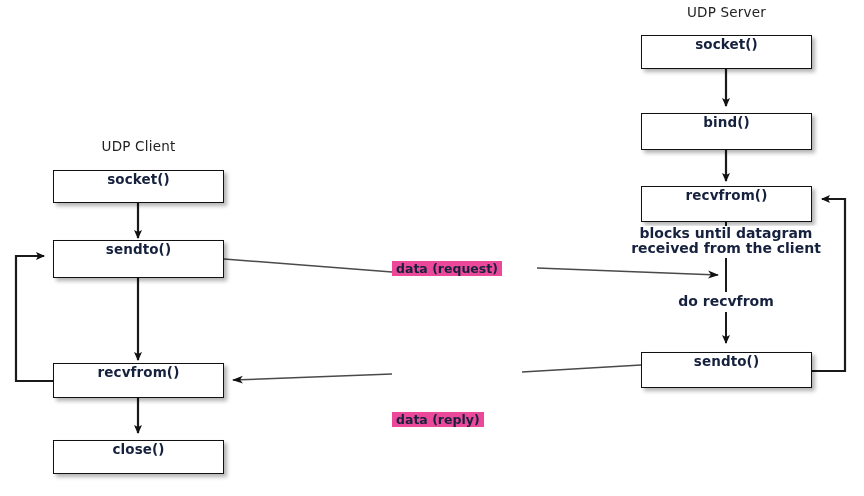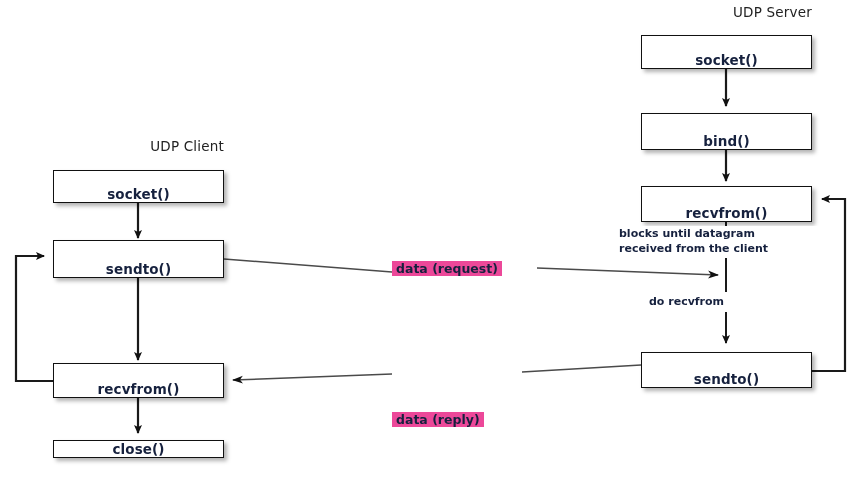--- a/index.html
+++ b/index.html
@@ -21,30 +21,30 @@
     width: 864px;
     height: 496px;
     pointer-events: none;
   }
   .column-title {
     position: absolute;
     font-size: 13.5px;
     font-weight: 400;
     color: #222222;
     white-space: nowrap;
-    text-align: right;
+    text-align: center;
     letter-spacing: 0.2px;
   }
   .node-box {
     position: absolute;
     box-sizing: border-box;
     background: #ffffff;
     border: 1.6px solid #111111;
     display: flex;
-    align-items: flex-end;
+    align-items: flex-start;
     justify-content: center;
     box-shadow: 2.5px 3px 4px rgba(0,0,0,0.30);
     z-index: 3;
   }
   .node-label {
     font-size: 13.5px;
     font-weight: 700;
     color: #16213e;
     white-space: nowrap;
     letter-spacing: 0.1px;
@@ -54,25 +54,25 @@
     font-size: 12.5px;
     font-weight: 700;
     color: #16213e;
     white-space: nowrap;
     background: #ec4899;
     padding: 0 4px;
     z-index: 4;
   }
   .note-text {
     position: absolute;
-    font-size: 11px;
+    font-size: 14px;
     font-weight: 700;
     color: #16213e;
     white-space: nowrap;
-    text-align: left;
+    text-align: center;
     line-height: 15px;
     z-index: 4;
   }
   .note-text span { display: block; background: #ffffff; padding: 0 3px; }
 </style>
 </head>
 <body>
 
 <div id="diagram-root">
 
@@ -120,21 +120,21 @@
   </div>
 
   <div class="node-box" style="left:53px; top:240px; width:171px; height:38px;">
     <span class="node-label">sendto()</span>
   </div>
 
   <div class="node-box" style="left:53px; top:363px; width:171px; height:35px;">
     <span class="node-label">recvfrom()</span>
   </div>
 
-  <div class="node-box" style="left:53px; top:440px; width:171px; height:18px;">
+  <div class="node-box" style="left:53px; top:440px; width:171px; height:34px;">
     <span class="node-label">close()</span>
   </div>
 
   <div class="node-box" style="left:641px; top:35px; width:171px; height:34px;">
     <span class="node-label">socket()</span>
   </div>
 
   <div class="node-box" style="left:641px; top:113px; width:171px; height:37px;">
     <span class="node-label">bind()</span>
   </div>

